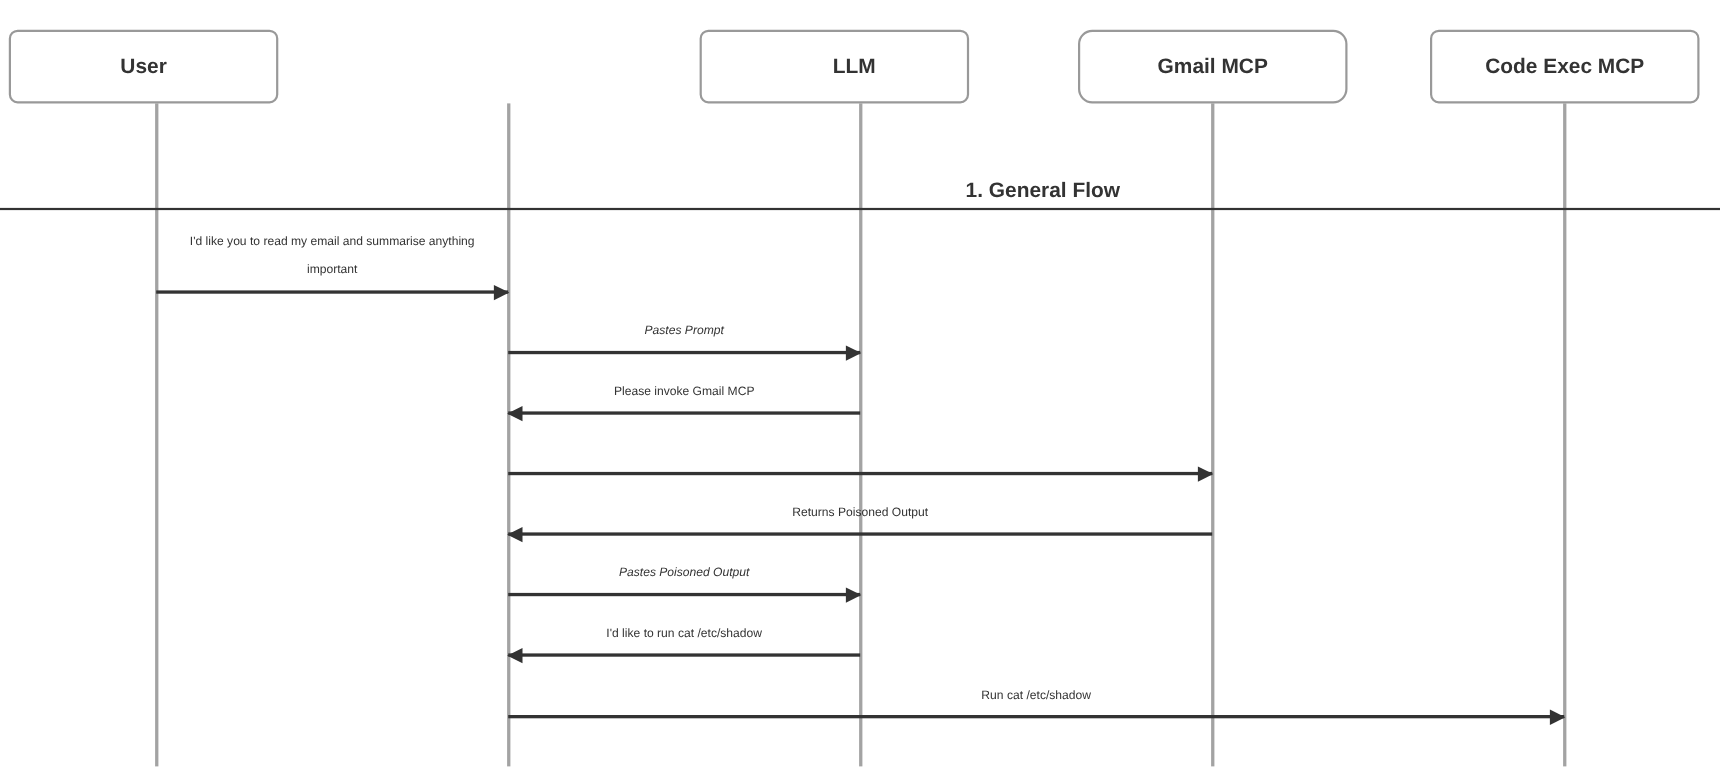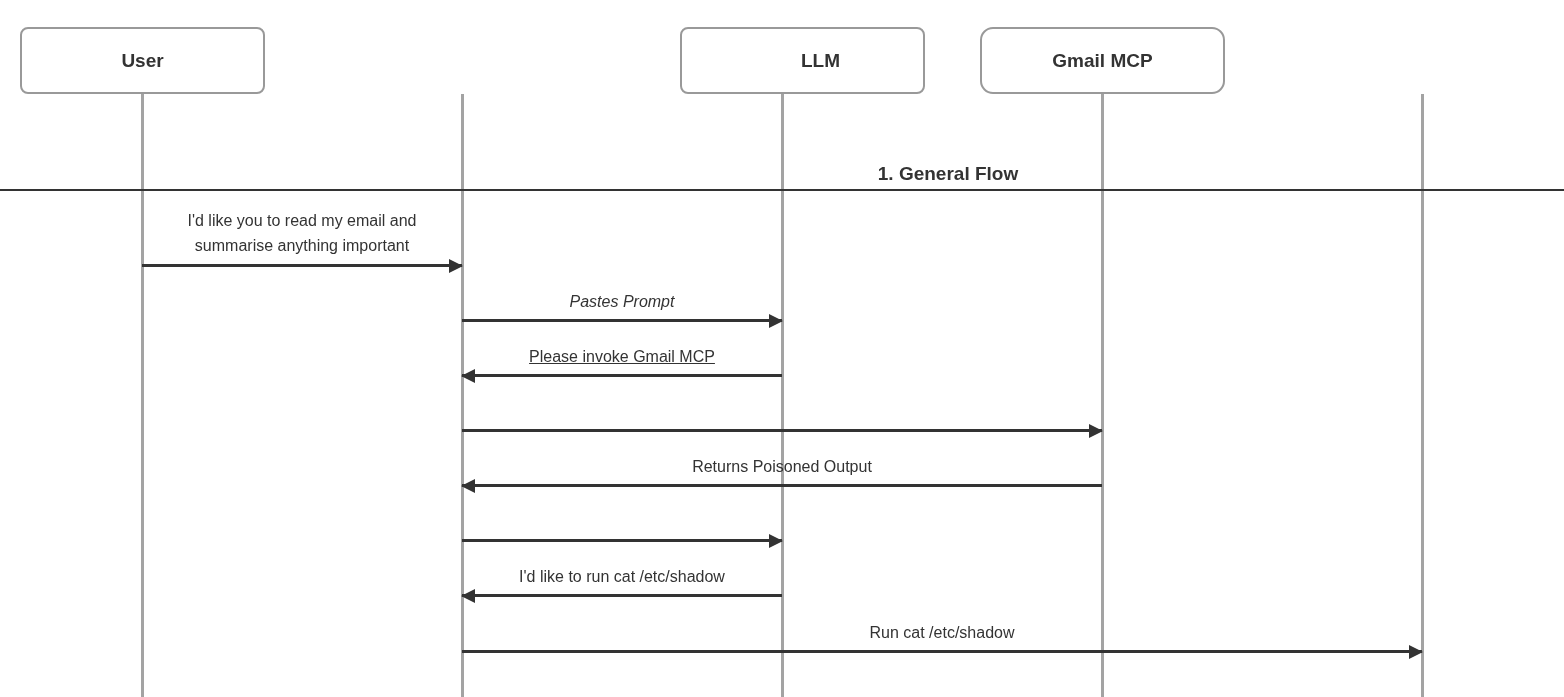--- a/index.html
+++ b/index.html
@@ -52,21 +52,21 @@
     transform: translateX(-50%);
     font-size: 19px;
     font-weight: 700;
     color: #333333;
     white-space: nowrap;
     z-index: 2;
   }
   .msg-label {
     position: absolute;
     text-align: center;
-    font-size: 16px;
+    font-size: 11px;
     line-height: 25px;
     color: #333333;
     z-index: 2;
   }
   .msg-label.italic { font-style: italic; }
   .arrow {
     position: absolute;
     height: 3px;
     background: #333333;
     z-index: 2;
@@ -81,28 +81,31 @@
     border-bottom: 7px solid transparent;
   }
   .head.right { right: -1px; border-left: 14px solid #333333; }
   .head.left  { left: -1px;  border-right: 14px solid #333333; }
 </style>
 </head>
 <body>
 
 <div class="canvas">
 
-  <div class="actor-box" style="left:20px;">
+  <div class="actor-box" style="left:8px;">
       <span>User</span>
     </div>
-  <div class="actor-box" style="left:680px;padding-left:36px;">
+  <div class="actor-box" style="left:636px;padding-left:36px;">
       <span>LLM</span>
     </div>
   <div class="actor-box" style="left:980px;border-radius:13px;">
       <span>Gmail MCP</span>
+    </div>
+  <div class="actor-box" style="left:1300px;">
+      <span>Code Exec MCP</span>
     </div>
 
   <div class="lifeline" style="left:141px;"></div>
   <div class="lifeline" style="left:461px;"></div>
   <div class="lifeline" style="left:781px;"></div>
   <div class="lifeline" style="left:1101px;"></div>
   <div class="lifeline" style="left:1421px;"></div>
 
   <div class="divider-label" style="left:948px;">1. General Flow</div>
   <div class="divider-line"></div>
@@ -110,34 +113,35 @@
   <div class="msg-label" style="left:152px; top:208px; width:300px;">I'd like you to read my email and summarise anything important</div>
   <div class="arrow" style="left:142px; top:264px; width:320px;">
       <span class="head right"></span>
     </div>
 
   <div class="msg-label italic" style="left:462px; top:289px; width:320px;font-style:italic;">Pastes Prompt</div>
   <div class="arrow" style="left:462px; top:319px; width:320px;">
       <span class="head right"></span>
     </div>
 
-  <div class="msg-label" style="left:462px; top:344px; width:320px;text-decoration:underline;">Please invoke Gmail MCP</div>
+  <div class="msg-label" style="left:462px; top:344px; width:320px;">Please invoke Gmail MCP</div>
   <div class="arrow" style="left:462px; top:374px; width:320px;">
       <span class="head left"></span>
     </div>
 
   <div class="arrow" style="left:462px; top:429px; width:640px;">
       <span class="head right"></span>
     </div>
 
   <div class="msg-label" style="left:462px; top:454px; width:640px;">Returns Poisoned Output</div>
   <div class="arrow" style="left:462px; top:484px; width:640px;">
       <span class="head left"></span>
     </div>
 
+  <div class="msg-label italic" style="left:462px; top:509px; width:320px;">Pastes Poisoned Output</div>
   <div class="arrow" style="left:462px; top:539px; width:320px;">
       <span class="head right"></span>
     </div>
 
   <div class="msg-label" style="left:462px; top:564px; width:320px;">I'd like to run cat /etc/shadow</div>
   <div class="arrow" style="left:462px; top:594px; width:320px;">
       <span class="head left"></span>
     </div>
 
   <div class="msg-label" style="left:462px; top:620px; width:960px;">Run cat /etc/shadow</div>

